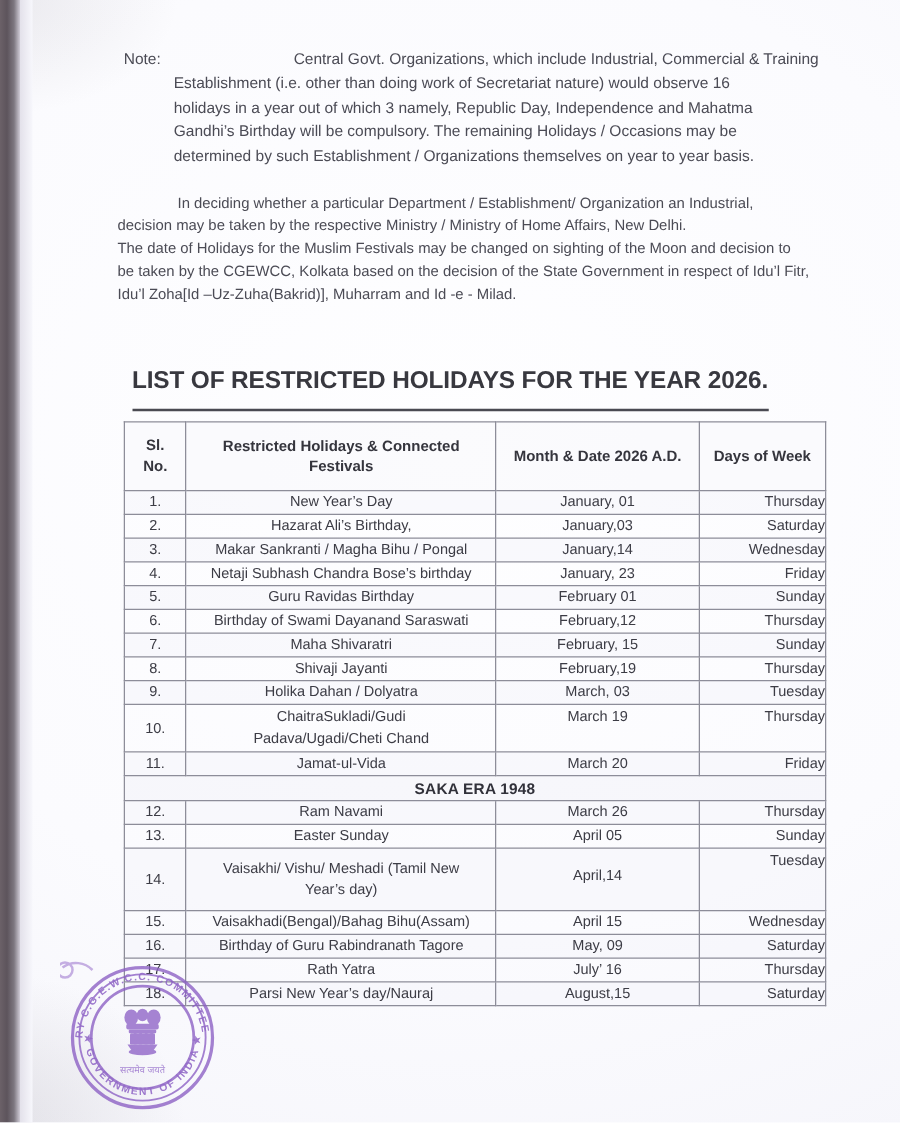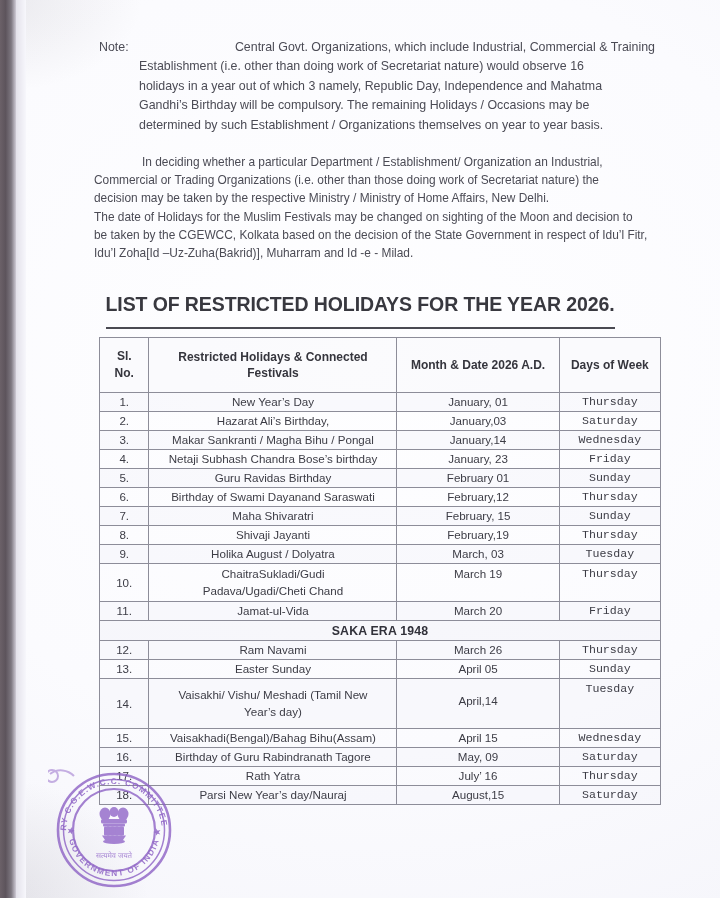--- a/index.html
+++ b/index.html
@@ -144,21 +144,21 @@
     letter-spacing: 0.2px;
   }
 
   tbody td {
     height: 18px;
     line-height: 16px;
   }
   .cell-sl   { text-align: center; }
   .cell-name { text-align: center; padding: 0 3px; }
   .cell-date { text-align: center; }
-  .cell-day  { text-align: center; font-family: Liberation Mono, monospace; }
+  .cell-day  { text-align: right; }
 
   tr.tall td { height: 35px; }
   .two-line { line-height: 16.5px; }
 
   
   tbody tr:nth-child(odd) td { background: rgba(244,244,250,0.45); }
   thead th { background: rgba(247,247,252,0.5); }
   .era-row td { background: rgba(243,243,249,0.6); }
 
   
@@ -204,21 +204,20 @@
         <span>Central  Govt.  Organizations,  which  include  Industrial,  Commercial  &amp;  Training</span>
       </div>
       <div class="note-body">Establishment  (i.e.  other  than  doing  work  of  Secretariat  nature)  would  observe  16</div>
       <div class="note-body">holidays  in  a  year  out  of  which  3  namely,  Republic  Day,  Independence  and  Mahatma</div>
       <div class="note-body">Gandhi’s  Birthday  will  be  compulsory.  The  remaining  Holidays  /  Occasions  may  be</div>
       <div class="note-body">determined by such Establishment / Organizations themselves on year to year basis.</div>
     </div>
 
     <div class="para-block">
       <div class="para-line" style="text-indent:48px;">In  deciding  whether  a  particular  Department  /  Establishment/  Organization  an  Industrial,</div>
-      <div class="para-line">Commercial  or  Trading  Organizations  (i.e.  other  than  those  doing  work  of  Secretariat  nature)  the</div>
       <div class="para-line">decision may be taken by the respective Ministry / Ministry of Home Affairs, New Delhi.</div>
       <div class="para-line">The date of Holidays for the Muslim Festivals may be changed on sighting of the Moon and decision to</div>
       <div class="para-line">be taken by the CGEWCC, Kolkata based on the decision of the State Government in respect of Idu’l Fitr,</div>
       <div class="para-line">Idu’l  Zoha[Id –Uz-Zuha(Bakrid)],  Muharram and Id -e - Milad.</div>
     </div>
 
     <div id="doc-title">
       <span>LIST OF RESTRICTED HOLIDAYS FOR THE YEAR 2026.</span>
     </div>
 
@@ -281,21 +280,21 @@
             <td class="cell-day col-day">Sunday</td>
           </tr>
           <tr>
             <td class="cell-sl col-sl">8.</td>
             <td class="cell-name col-name">Shivaji Jayanti</td>
             <td class="cell-date col-date">February,19</td>
             <td class="cell-day col-day">Thursday</td>
           </tr>
           <tr>
             <td class="cell-sl col-sl">9.</td>
-            <td class="cell-name col-name">Holika August /  Dolyatra</td>
+            <td class="cell-name col-name">Holika Dahan /  Dolyatra</td>
             <td class="cell-date col-date">March, 03</td>
             <td class="cell-day col-day">Tuesday</td>
           </tr>
           <tr class="tall">
             <td class="cell-sl col-sl">10.</td>
             <td class="cell-name col-name two-line">
               <div>ChaitraSukladi/Gudi</div>
               <div>Padava/Ugadi/Cheti Chand</div>
             </td>
             <td class="cell-date col-date" style="vertical-align: top; padding-top: 2px;">March 19</td>

